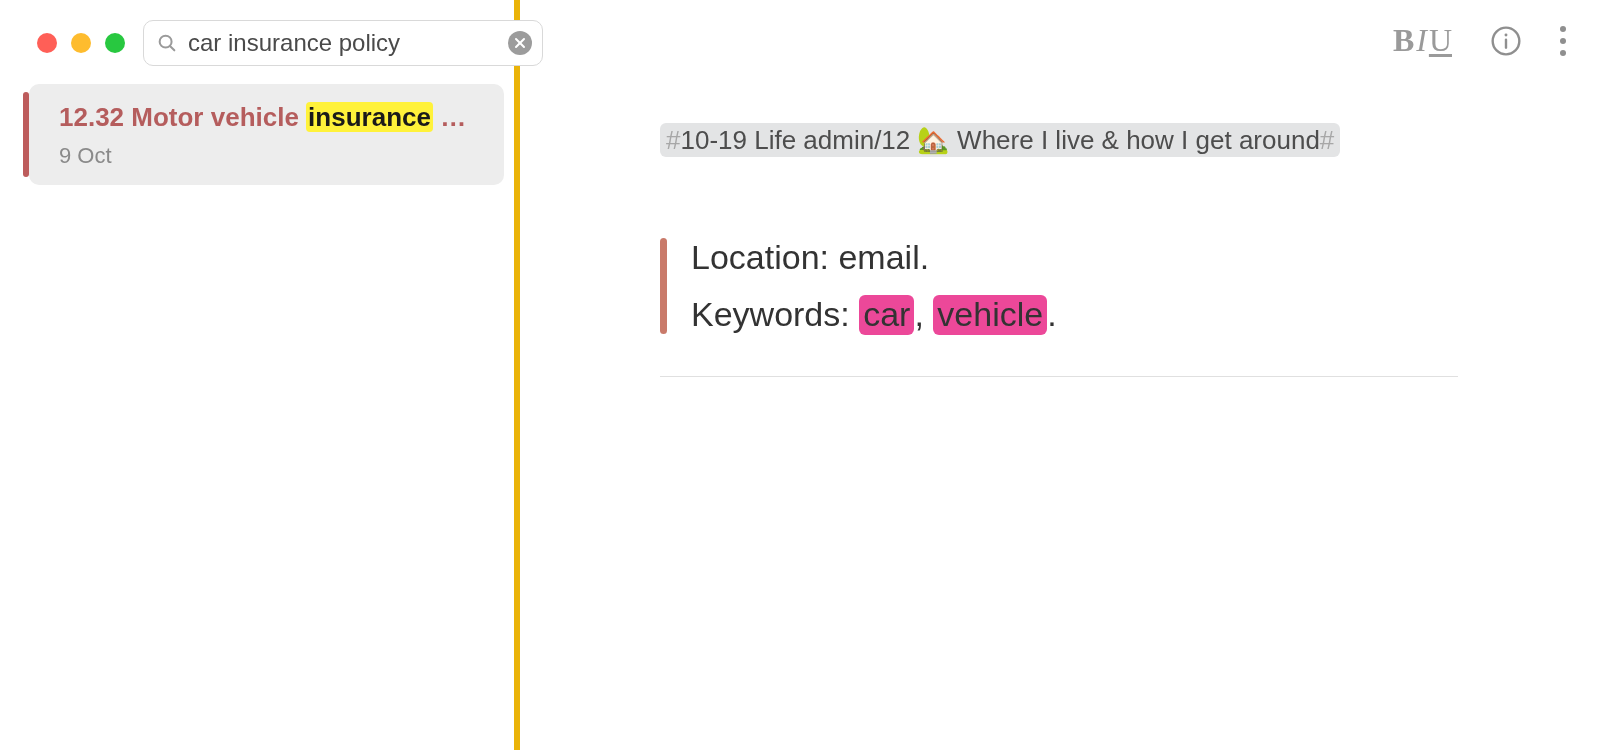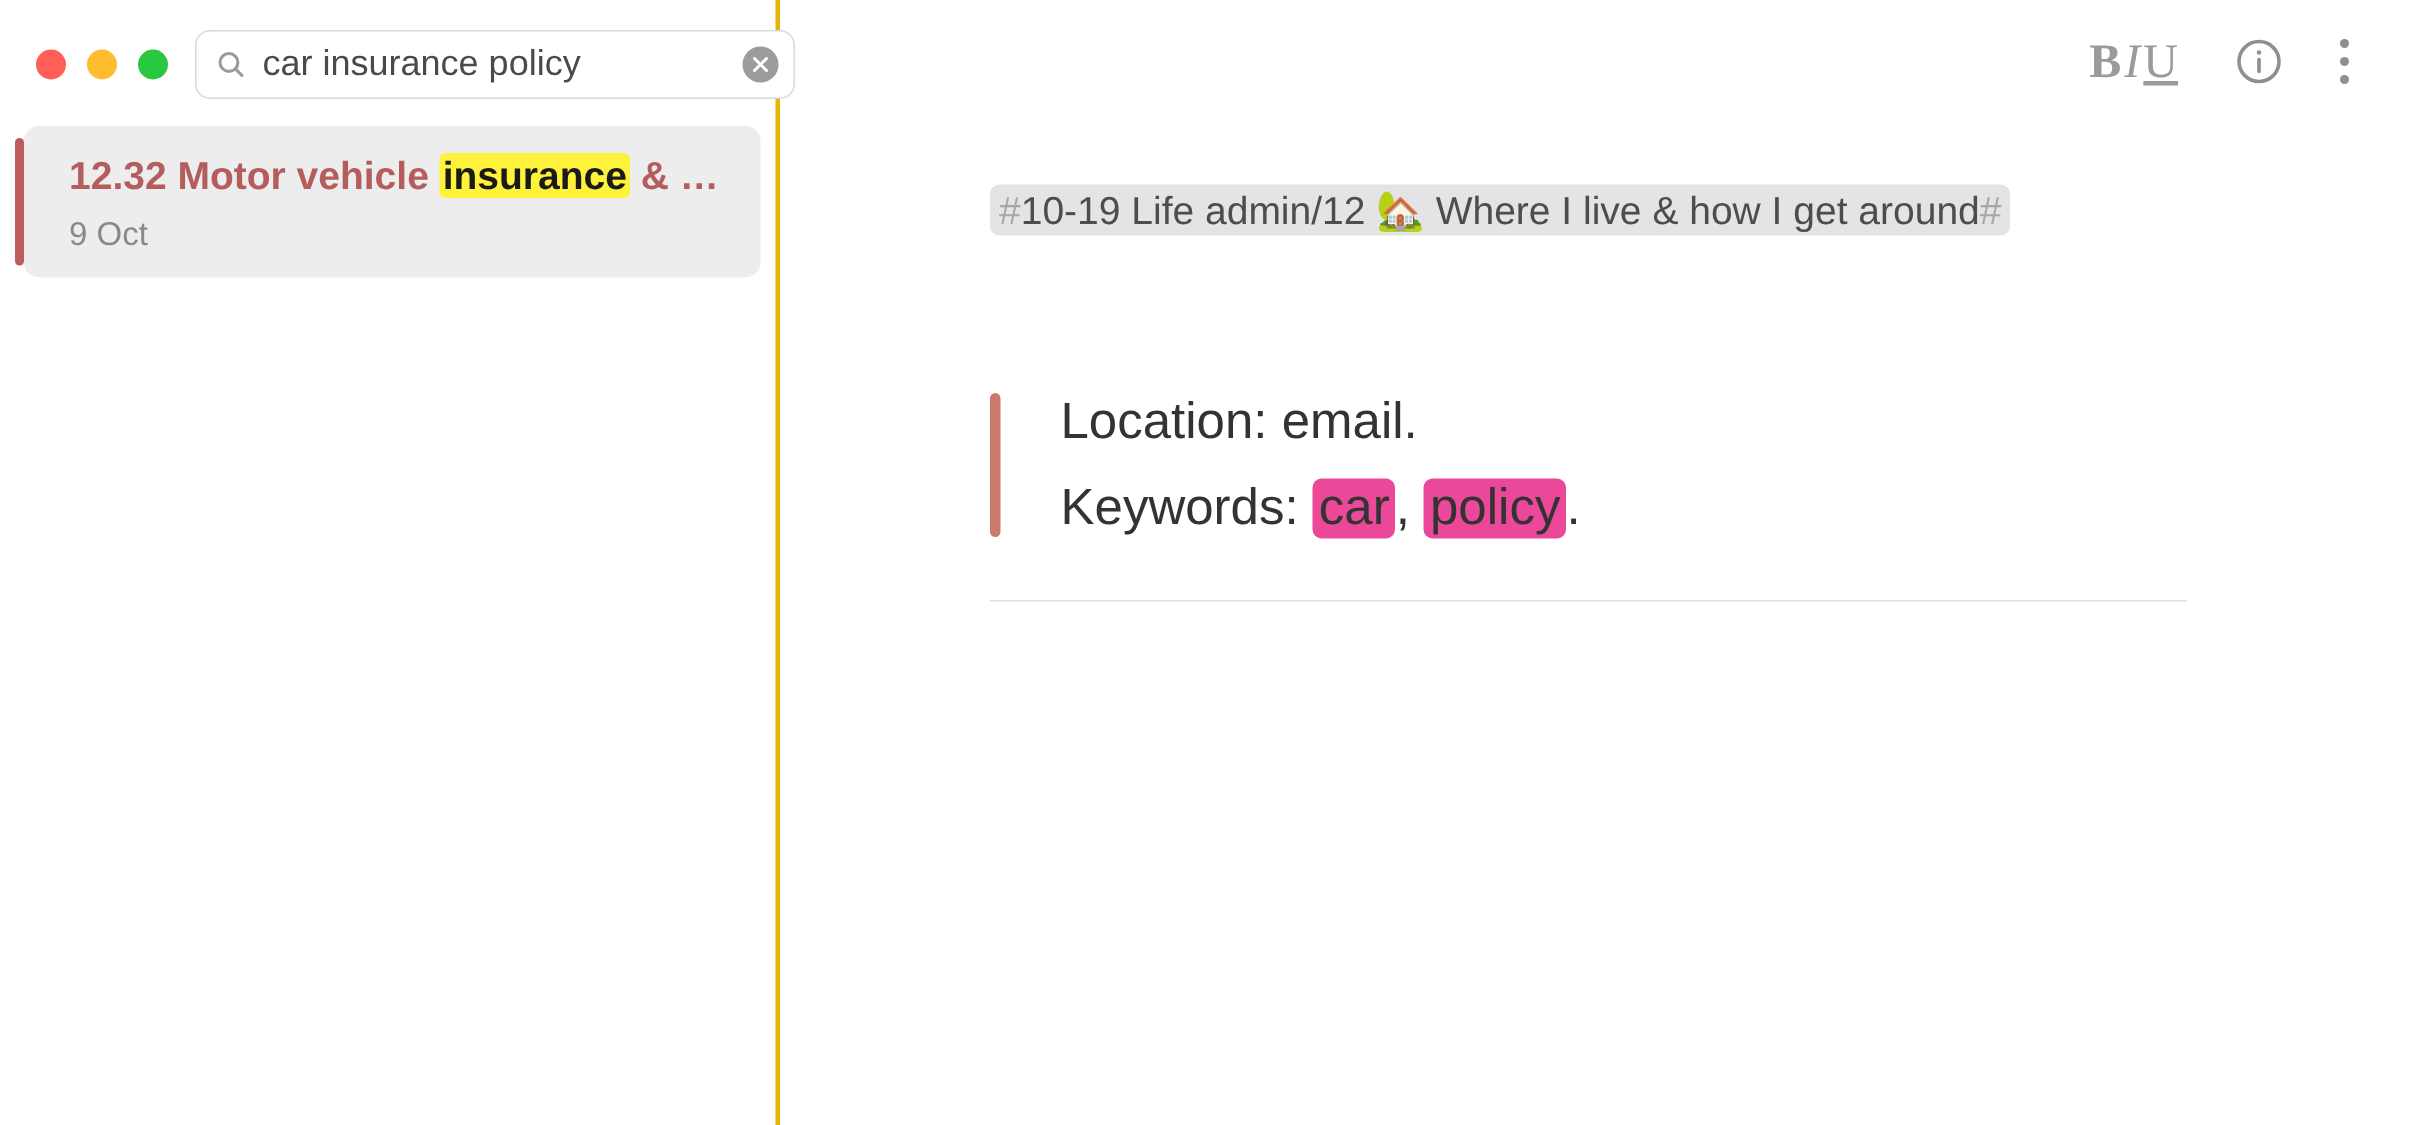--- a/index.html
+++ b/index.html
@@ -11,24 +11,24 @@
     width: 1608px;
     height: 750px;
     overflow: hidden;
     display: flex;
   }
 
   
   .sidebar {
     width: 520px;
     height: 100%;
-    border-right: 3px solid #eab308;
+    border-right: 6px solid #eab308;
     display: flex;
     flex-direction: column;
-    padding: 20px 0 0 0;
+    padding: 20px 0 0 13px;
   }
   .sidebar-header {
     display: flex;
     align-items: center;
     padding: 0 16px 18px 24px;
     gap: 18px;
   }
   .traffic-lights {
     display: flex;
     gap: 14px;
@@ -168,23 +168,23 @@
   .breadcrumb .bc-tag {
     background: #e3e4e5;
     border-radius: 6px;
     padding: 2px 6px;
     box-decoration-break: clone;
     -webkit-box-decoration-break: clone;
   }
   .breadcrumb .hash { color: #a7a7a7; }
 
   .meta-block {
-    margin-top: 100px;
-    display: flex;
-    gap: 40px;
+    margin-top: 76px;
+    display: flex;
+    gap: 24px;
   }
   .meta-block .bar {
     width: 7px;
     border-radius: 4px;
     background: #c97a6a;
     align-self: stretch;
   }
   .meta-lines {
     display: flex;
     flex-direction: column;
@@ -268,20 +268,20 @@
       </span>
     </div>
 
     <div class="meta-block">
       <div class="bar"></div>
       <div class="meta-lines">
         <div>
           <span>Location: </span><span>email.</span>
         </div>
         <div>
-          <span>Keywords: </span><span class="hl">car</span><span>, </span><span class="hl">policy</span><span>.</span>
+          <span>Keywords: </span><span class="hl">car</span><span>, </span><span class="hl">vehicle</span><span>.</span>
         </div>
       </div>
     </div>
   </article>
 
   <hr class="sep">
 </main>
 
 </body></html>

